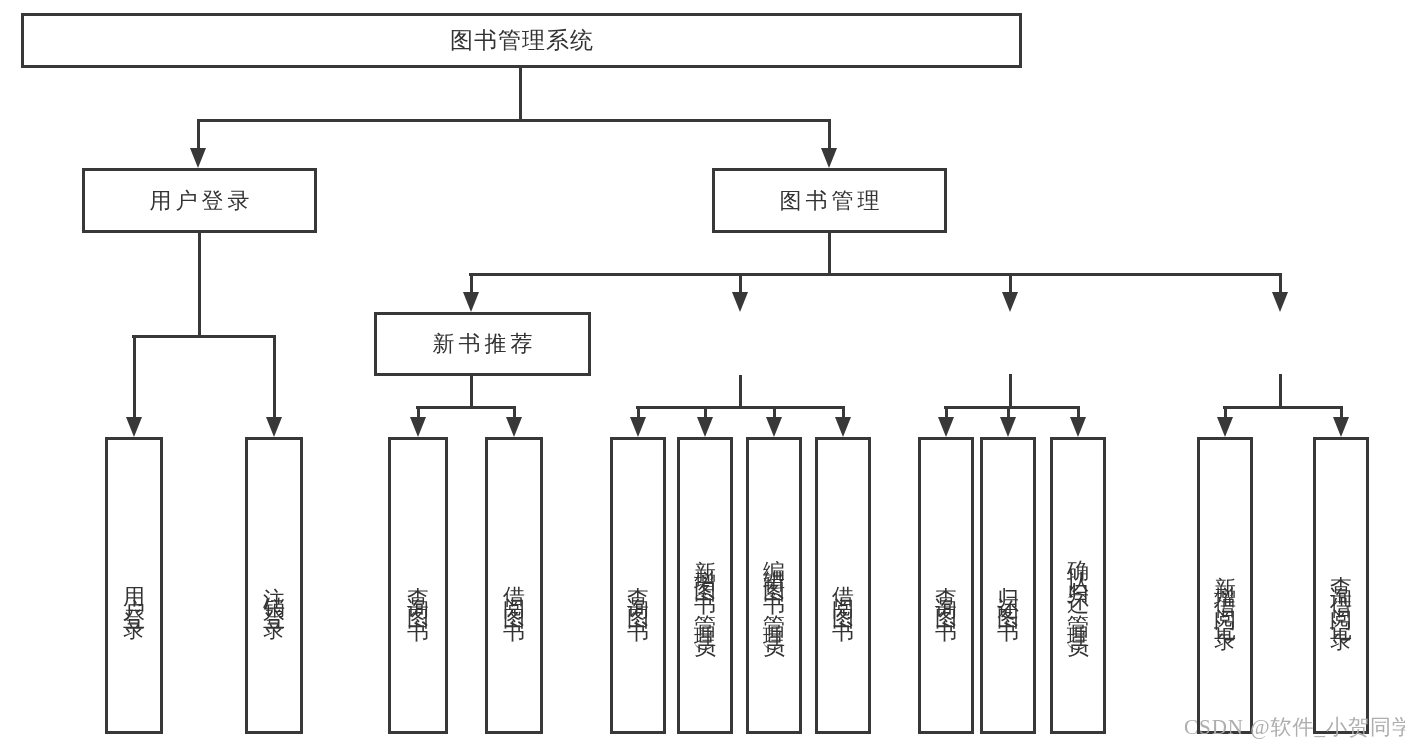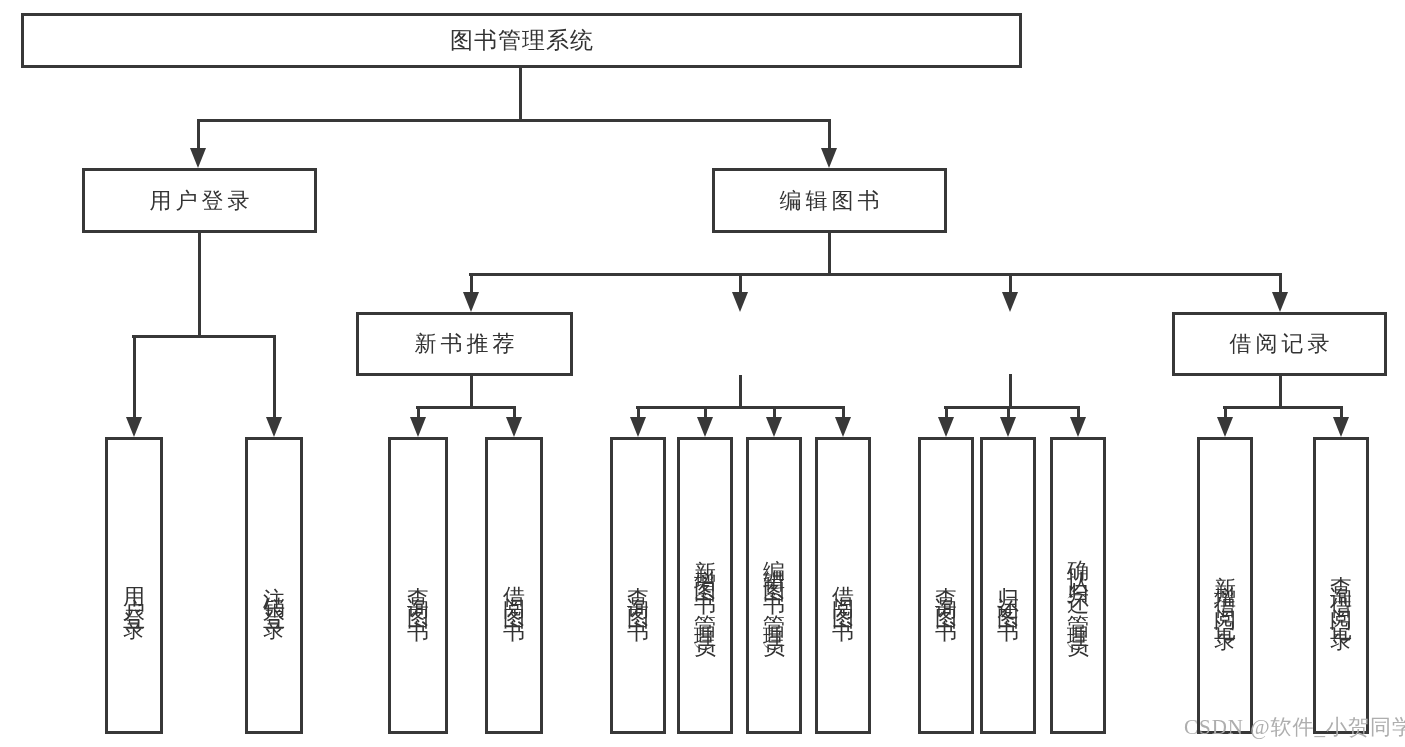--- a/index.html
+++ b/index.html
@@ -54,28 +54,25 @@
 <div class="canvas">
 
   <div class="hbox root" style="left:21px;top:13px;width:1001px;height:55px">
     <span>图书管理系统</span>
   </div>
 
   <div class="hbox" style="left:82px;top:168px;width:235px;height:65px">
     <span>用户登录</span>
   </div>
   <div class="hbox" style="left:712px;top:168px;width:235px;height:65px">
-    <span>编辑图书</span>
+    <span>图书管理</span>
   </div>
 
-  <div class="hbox" style="left:356px;top:312px;width:217px;height:64px">
+  <div class="hbox" style="left:374px;top:312px;width:217px;height:64px">
     <span>新书推荐</span>
-  </div>
-  <div class="hbox" style="left:1172px;top:312px;width:215px;height:64px">
-    <span>借阅记录</span>
   </div>
 
   <div class="vbox" style="left:105px;width:58px">
     <span class="vtext">用户登录</span>
   </div>
   <div class="vbox" style="left:245px;width:58px">
     <span class="vtext">注销登录</span>
   </div>
 
   <div class="vbox" style="left:388px;width:60px">

